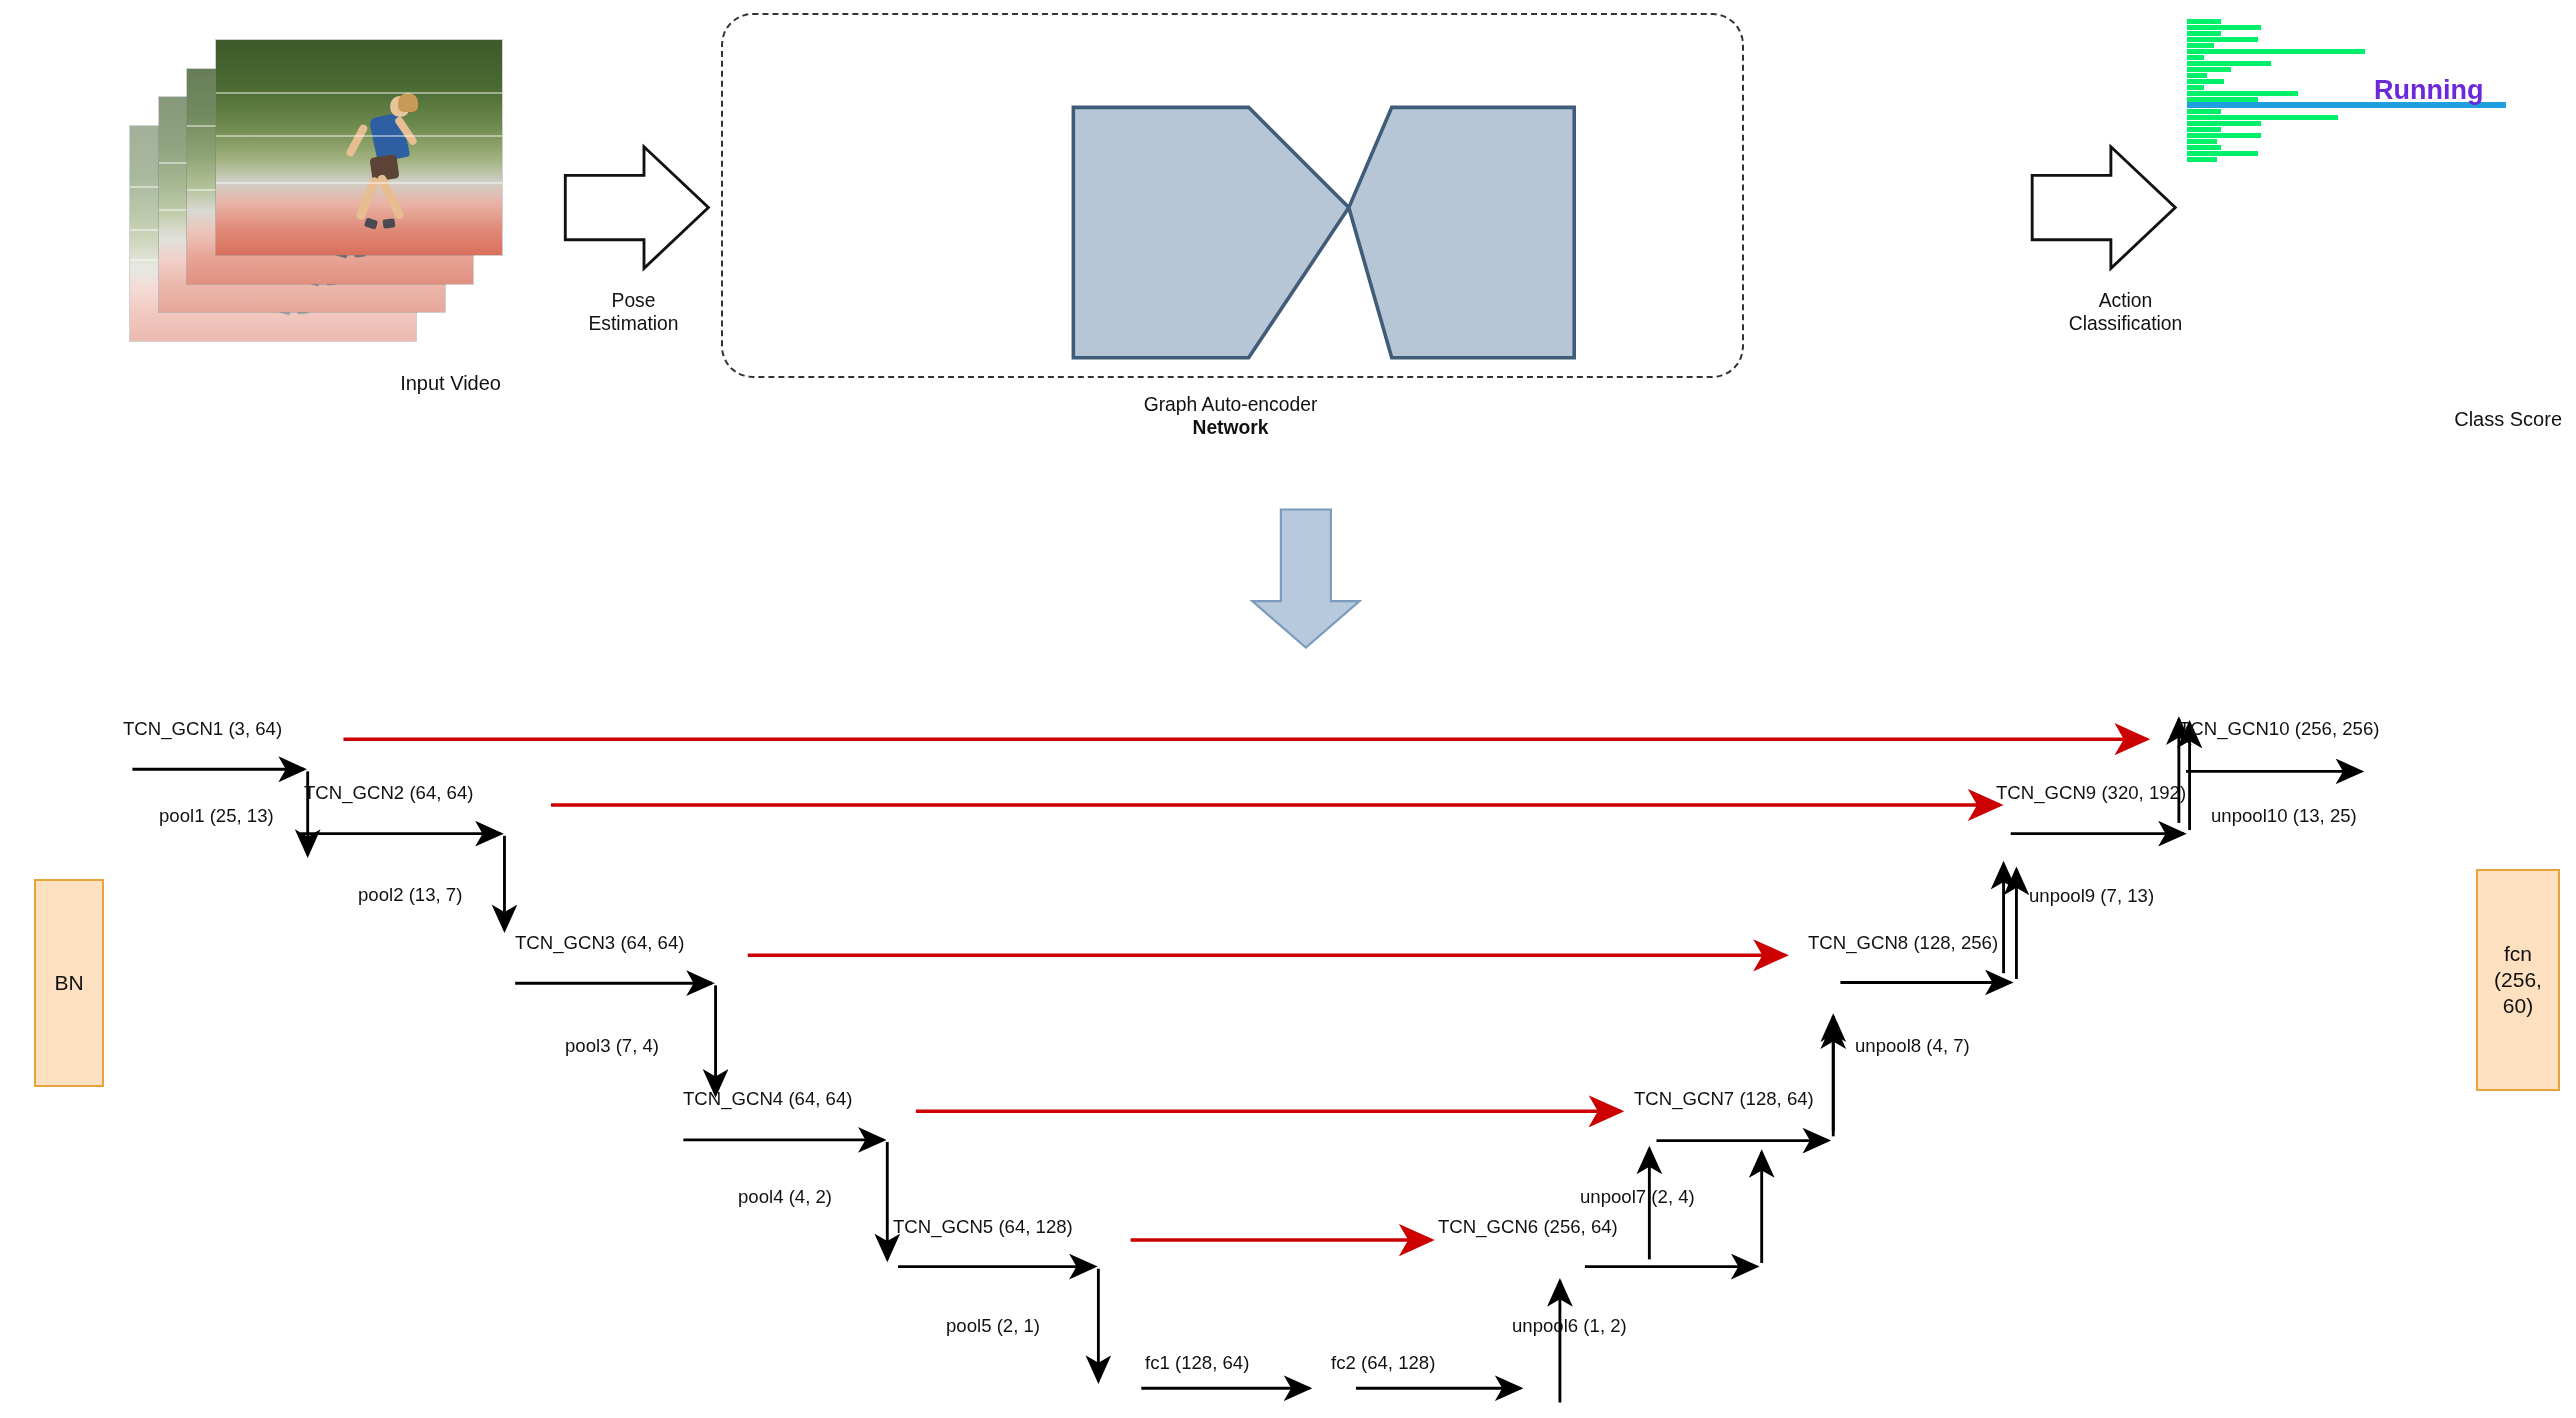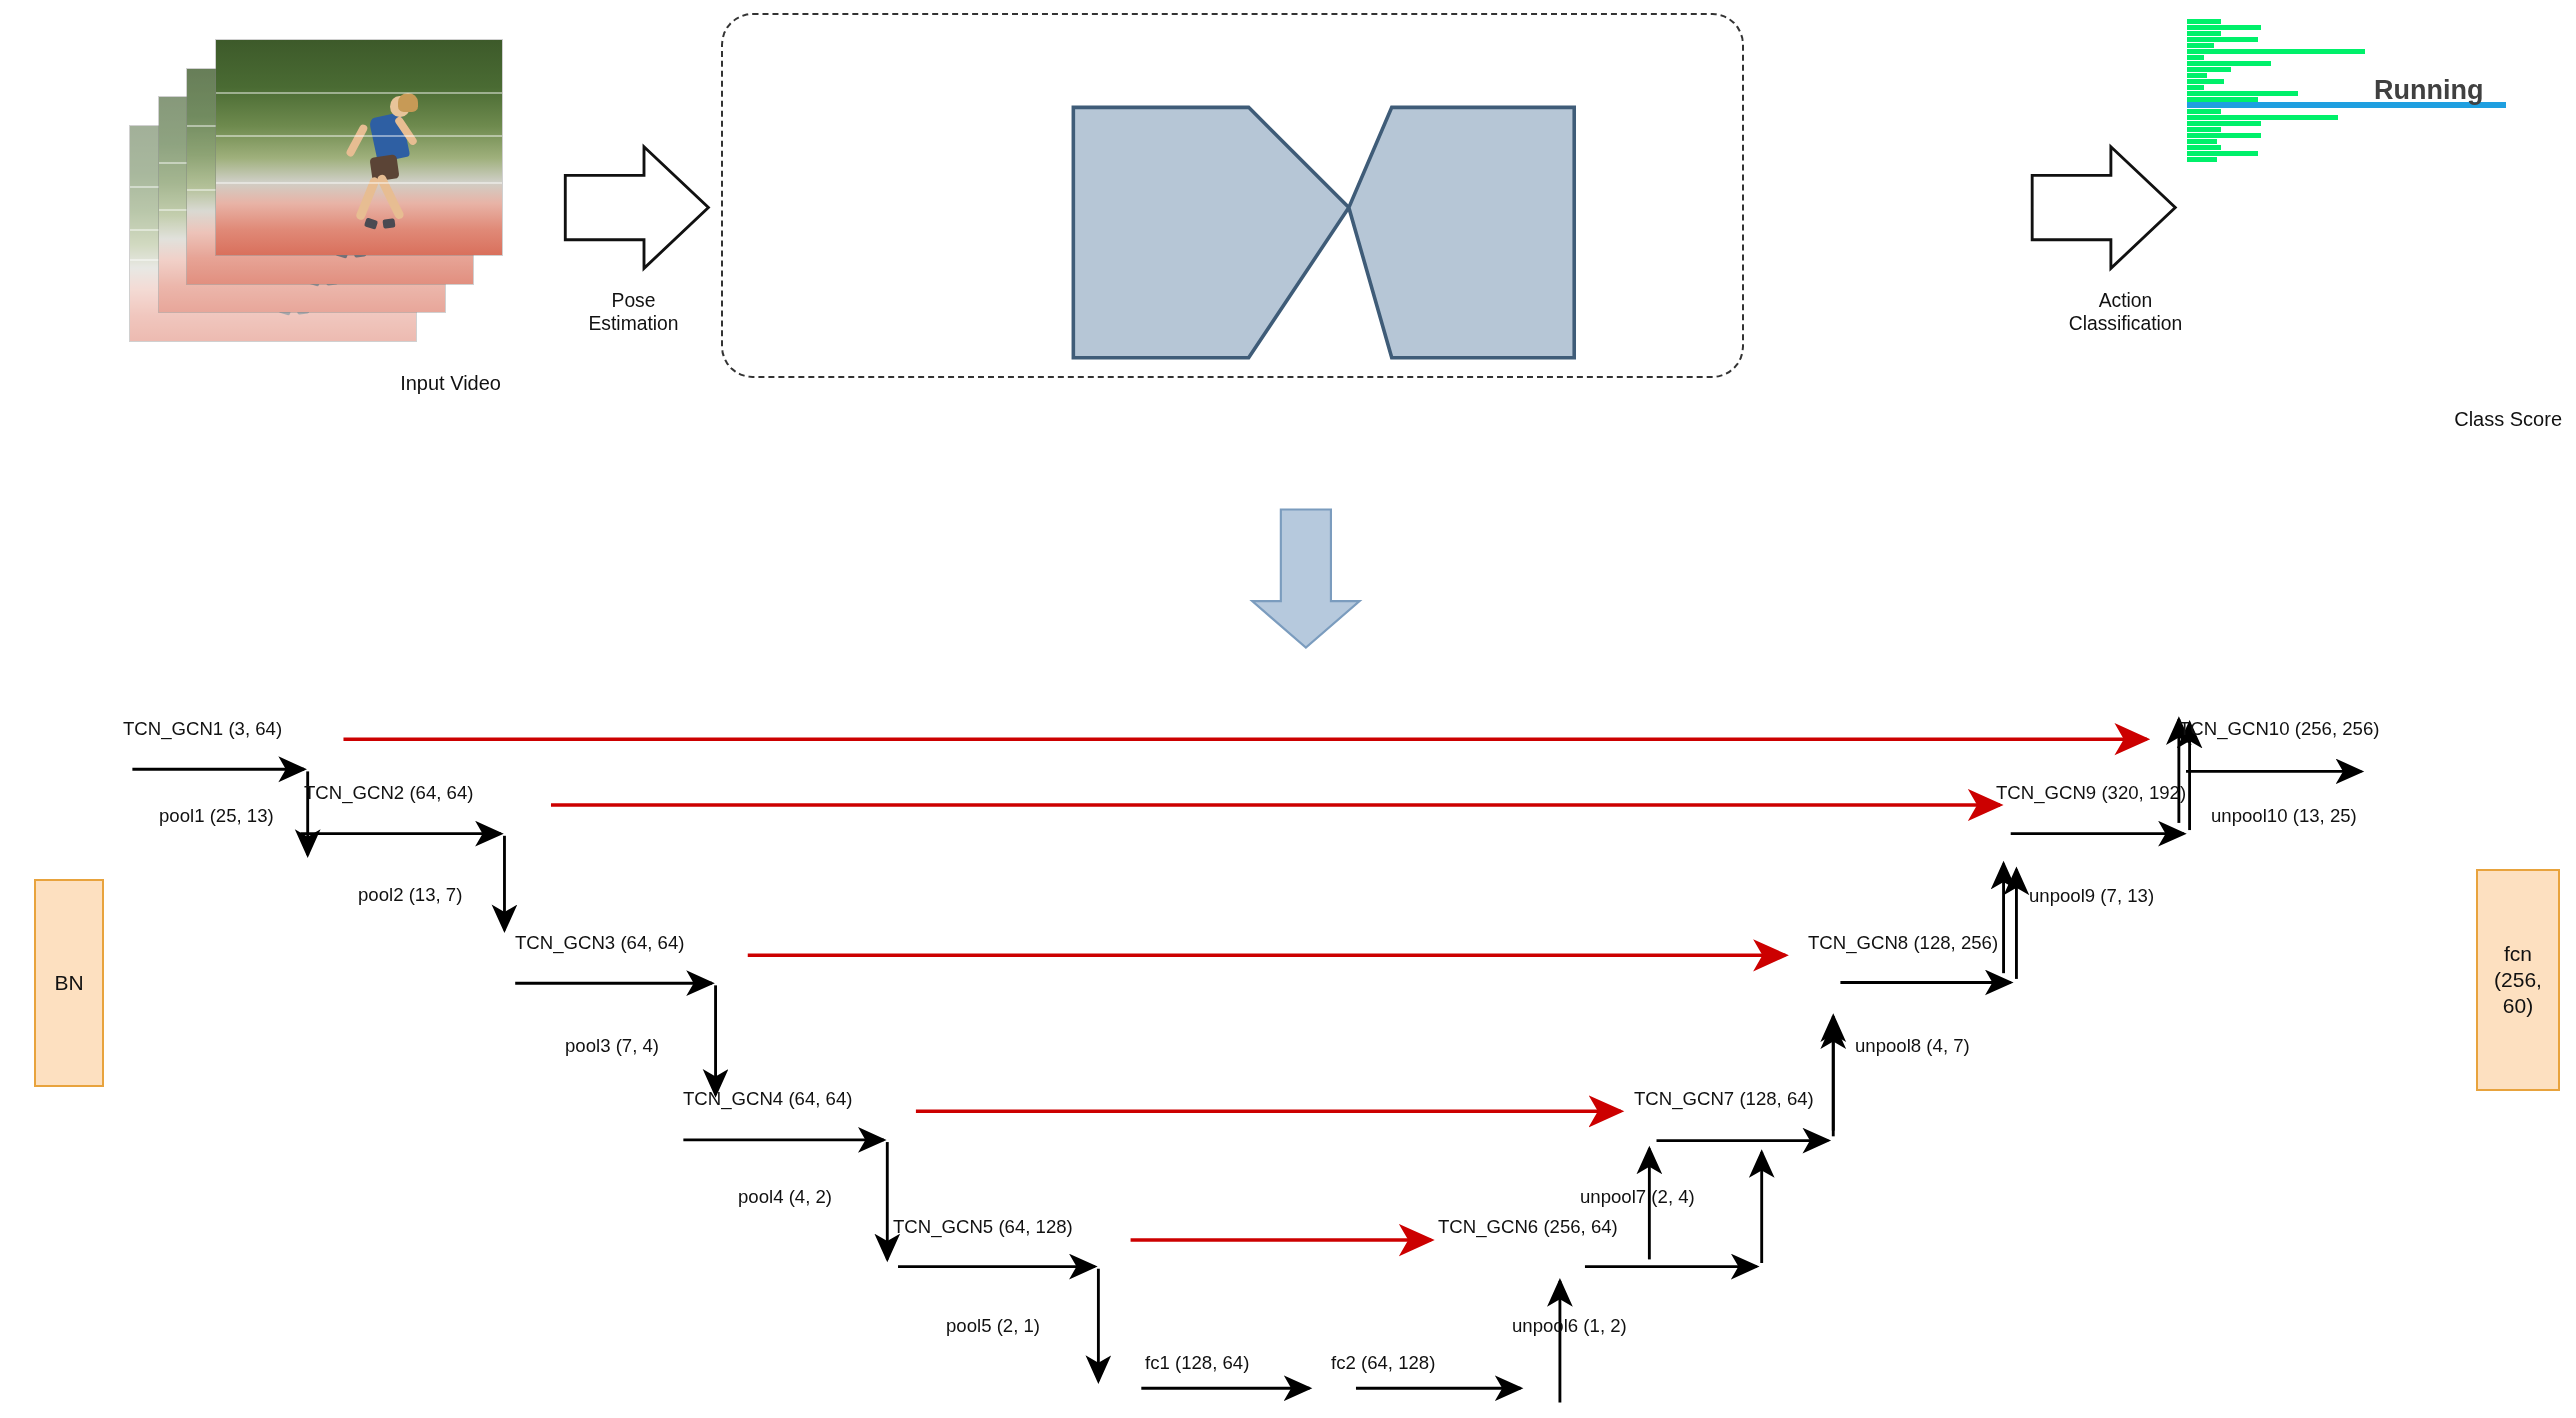--- a/index.html
+++ b/index.html
@@ -37,21 +37,21 @@
   .cap{position:absolute;text-align:right;font-size:20px;color:#111;}
   
   #gae-box{position:absolute;left:721px;top:13px;width:1023px;height:365px;
     border:2.1px dashed #333;border-radius:31.5px;box-sizing:border-box;}
   .ann{position:absolute;text-align:center;font-size:19.3px;line-height:1.18;color:#111;}
   
   #class-chart{position:absolute;left:2187px;top:18px;width:336px;height:157px;}
   .bar-row{position:relative;height:6px;}
   .bar{position:absolute;left:0;top:0.7px;height:5px;background:#00f06a;}
   .bar.hl{background:#1f9fe0;height:6.4px;top:0;}
-  #running-label{position:absolute;left:2374px;top:75px;font-size:27px;font-weight:bold;color:#404040;}
+  #running-label{position:absolute;left:2374px;top:75px;font-size:27px;font-weight:bold;color:#6d28d9;}
   .endbox{position:absolute;background:#fde0c0;border:2.1px solid #e8a33d;box-sizing:border-box;
     display:flex;align-items:center;justify-content:center;text-align:center;
     font-size:21px;color:#111;line-height:1.25;}
   .nlabel{position:absolute;font-size:18.6px;color:#111;white-space:nowrap;}
   svg.overlay{position:absolute;left:0;top:0;width:2576px;height:1419px;pointer-events:none;}
 </style>
 </head>
 <body>
 
 <div id="top-pipeline">
@@ -135,20 +135,24 @@
 
   <div class="cap" style="left:129px;top:372px;width:372px;">Input Video</div>
 
   <div class="ann" style="left:551px;top:290px;width:165px;">
     <span>Pose</span><br>
     <span>Estimation</span>
   </div>
 
   <div id="gae-box"></div>
 
+  <div class="ann" style="left:1016px;top:394px;width:429px;">
+    <span>Graph Auto-encoder</span><br>
+    <b>Network</b>
+  </div>
 
   <div class="ann" style="left:2018px;top:290px;width:215px;">
     <span>Action</span><br>
     <span>Classification</span>
   </div>
 
   <div id="class-chart">
       <div class="bar-row">
         <div class="bar" style="width: 34px;"></div>
       </div>

